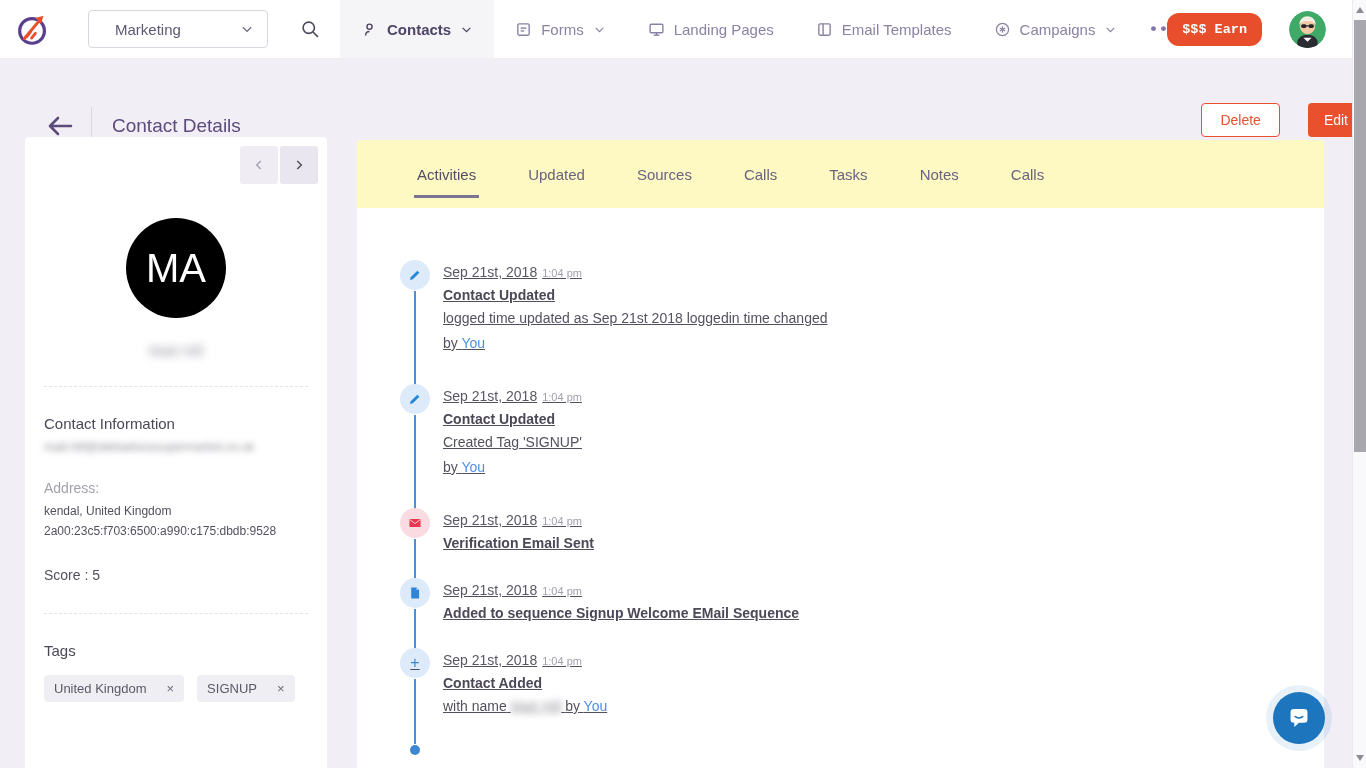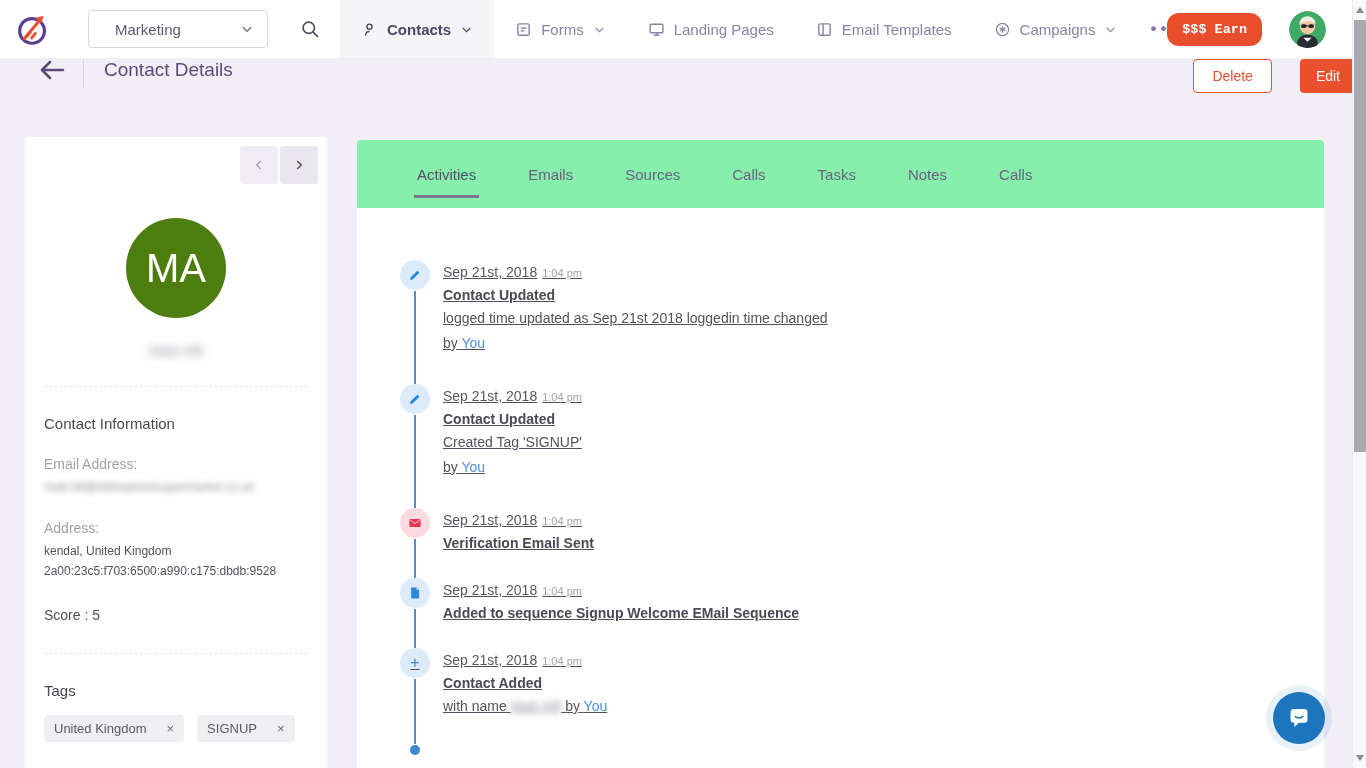--- a/index.html
+++ b/index.html
@@ -43,22 +43,22 @@
     border:none; border-radius:12px; cursor:pointer;
     font-family:Liberation Mono, monospace;
   }
   .avatar-btn {
     position:absolute; right:26px; top:11px; width:37px; height:37px;
     border-radius:50%; overflow:hidden; cursor:pointer;
   }
 
   
   .page-header {
-    position:absolute; top:59px; left:4px; width:1352px; height:78px;
-    display:flex; align-items:flex-start;
+    position:absolute; top:59px; left:12px; width:1352px; height:78px;
+    display:flex; align-items:flex-end;
   }
   .back-btn { margin-left:35px; width:26px; height:22px; cursor:pointer; }
   .hdr-divider { width:1px; height:30px; background:#d9d5e2; margin:0 20px 0 18px; }
   .page-title { font-size:19px; color:#5d4b7c; font-weight:500; }
   .hdr-actions { margin-left:auto; display:flex; gap:28px; }
   .btn-outline {
     height:34px; padding:0 18px; background:#fff; color:#e8502e;
     border:1px solid #e8502e; border-radius:4px; font-size:14px; cursor:pointer;
     font-family:"Liberation Sans", sans-serif;
   }
@@ -82,21 +82,21 @@
   
   .card-nav { display:flex; justify-content:flex-end; gap:2px; padding:9px 9px 0 0; }
   .card-nav-btn {
     width:38px; height:38px; border:none; border-radius:3px; cursor:pointer;
     display:flex; align-items:center; justify-content:center;
   }
   .card-nav-btn.prev { background:#efedf3; color:#a5a1b0; }
   .card-nav-btn.next { background:#e9e6ef; color:#4f4c59; }
   .avatar-circle {
     width:100px; height:100px; margin:34px auto 0; border-radius:50%;
-    background:#4d7c0f; color:#fff; font-size:40px;
+    background:#000000; color:#fff; font-size:40px;
     display:flex; align-items:center; justify-content:center;
   }
   .contact-name {
     margin-top:24px; text-align:center; font-size:15px; color:#7a7785;
     filter:blur(4px); opacity:.8;
   }
   .sb-section { padding:0 19px; }
   .dashed-divider { border-top:1px dashed #e5e3ea; margin:27px 19px 0; }
   .sb-heading { margin-top:28px; font-size:15px; color:#4b4756; }
   .field-label { margin-top:24px; font-size:14px; color:#a3a0ab; }
@@ -105,21 +105,21 @@
   .score-line { margin-top:27px; font-size:14px; color:#53505e; }
   .tag-row { margin-top:16px; display:flex; gap:13px; flex-wrap:wrap; }
   .tag-chip {
     background:#efeef2; border-radius:4px; padding:6px 10px;
     font-size:13px; color:#5b5868; display:flex; align-items:center; gap:20px;
   }
   .tag-remove { color:#6b6878; font-size:13px; cursor:pointer; }
 
   
   .tabbar {
-    height:68px; background:#86efac; border-radius:4px 4px 0 0;
+    height:68px; background:#fef9c3; border-radius:4px 4px 0 0;
     display:flex; align-items:center; padding-left:34px;
   }
   .tab { padding:0 26px; font-size:15px; color:#69637f; cursor:pointer; height:100%; display:flex; align-items:center; }
   .tab-label { position:relative; }
   .tab.active { color:#534d68; }
   .tab.active .tab-label::after {
     content:''; position:absolute; left:-3px; right:-3px; bottom:-15px;
     height:3px; background:#7b7492;
   }
 
@@ -293,21 +293,20 @@
       </button>
     </div>
 
     <div class="avatar-circle">MA</div>
     <div class="contact-name">Matt Hill</div>
 
     <div class="dashed-divider"></div>
 
     <div class="sb-section">
       <div class="sb-heading">Contact Information</div>
-      <div class="field-label">Email Address:</div>
       <div class="field-value blurred-value">matt.hill@debtadvicesupermarket.co.uk</div>
       <div class="field-label">Address:</div>
       <div class="field-value">kendal, United Kingdom</div>
       <div class="field-value" style="margin-top:2px">2a00:23c5:f703:6500:a990:c175:dbdb:9528</div>
       <div class="score-line">Score : 5</div>
     </div>
 
     <div class="dashed-divider" style="margin-top:30px"></div>
 
     <div class="sb-section">
@@ -326,21 +325,21 @@
     </div>
 
   </div>
 
   <div class="main">
     <div class="tabbar">
       <div class="tab active">
           <span class="tab-label">Activities</span>
         </div>
       <div class="tab">
-          <span class="tab-label">Emails</span>
+          <span class="tab-label">Updated</span>
         </div>
       <div class="tab">
           <span class="tab-label">Sources</span>
         </div>
       <div class="tab">
           <span class="tab-label">Calls</span>
         </div>
       <div class="tab">
           <span class="tab-label">Tasks</span>
         </div>

